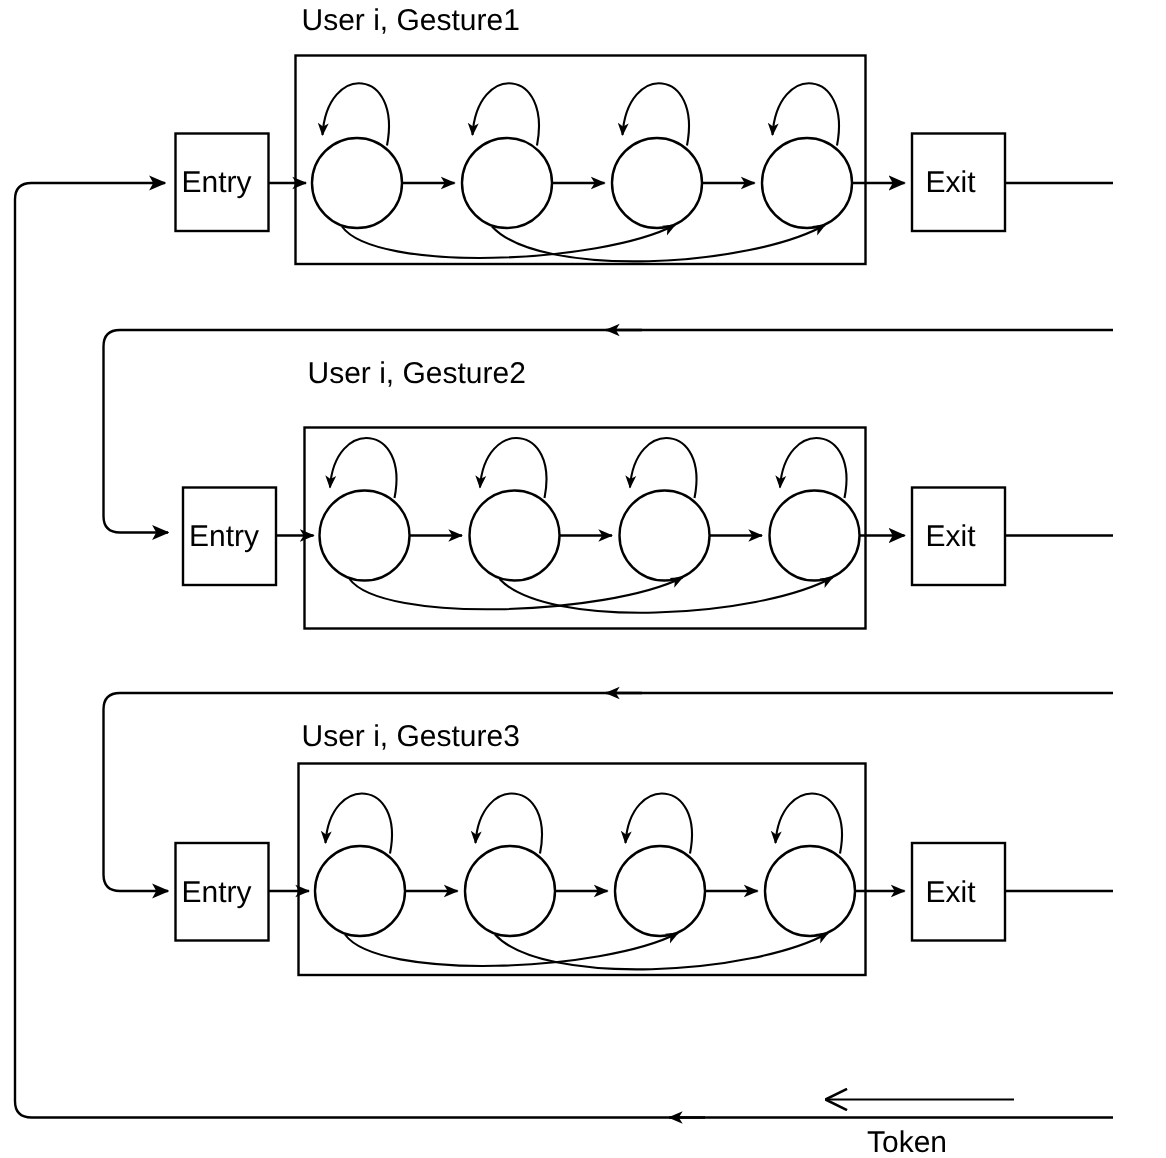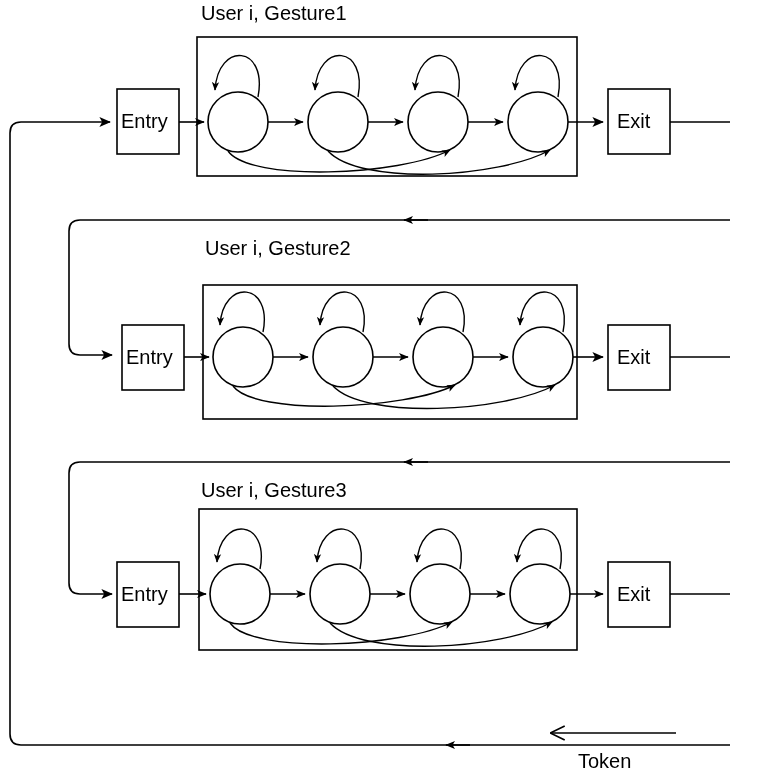--- a/index.html
+++ b/index.html
@@ -9,20 +9,21 @@
   }
   body {
     font-family: "Liberation Sans", sans-serif;
   }
   #diagram-root {
     position: relative;
     width: 730px;
     height: 772px;
     background: #ffffff;
     overflow: hidden;
+    padding-left: 12px;
   }
   svg#diagram-svg {
     position: absolute;
     top: 0;
     left: 0;
     width: 777px;
     height: 772px;
     display: block;
   }
   .stroke-thin {

